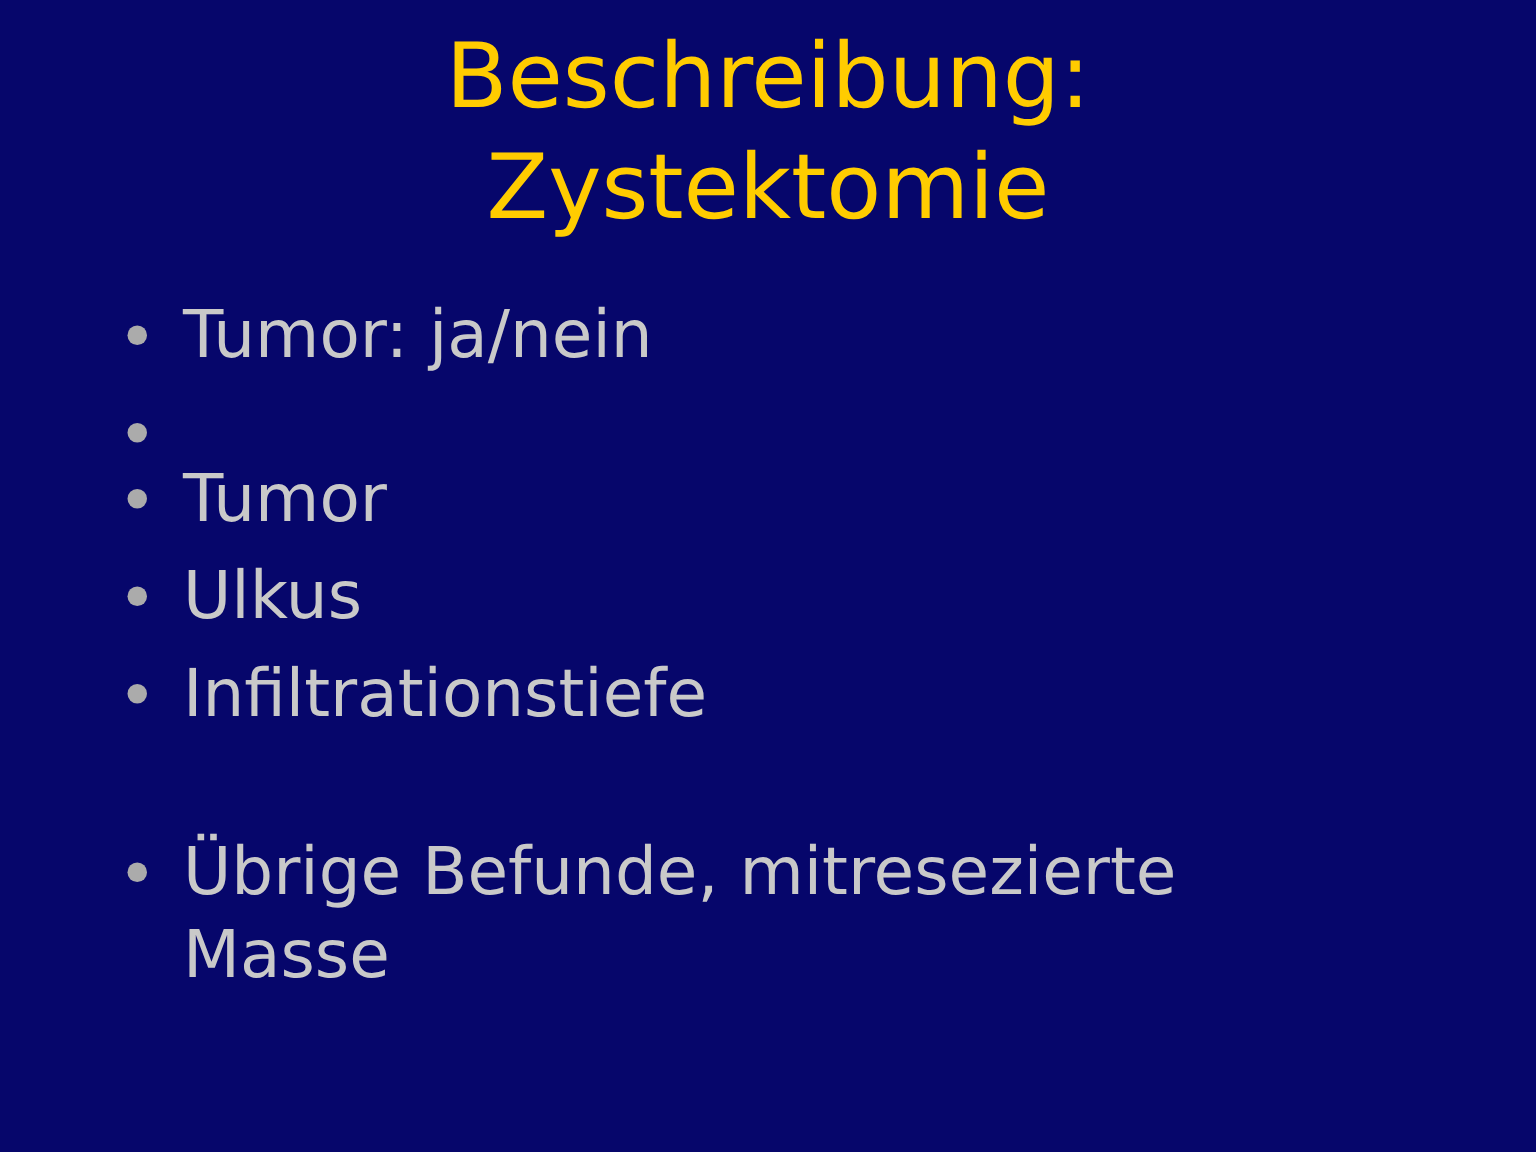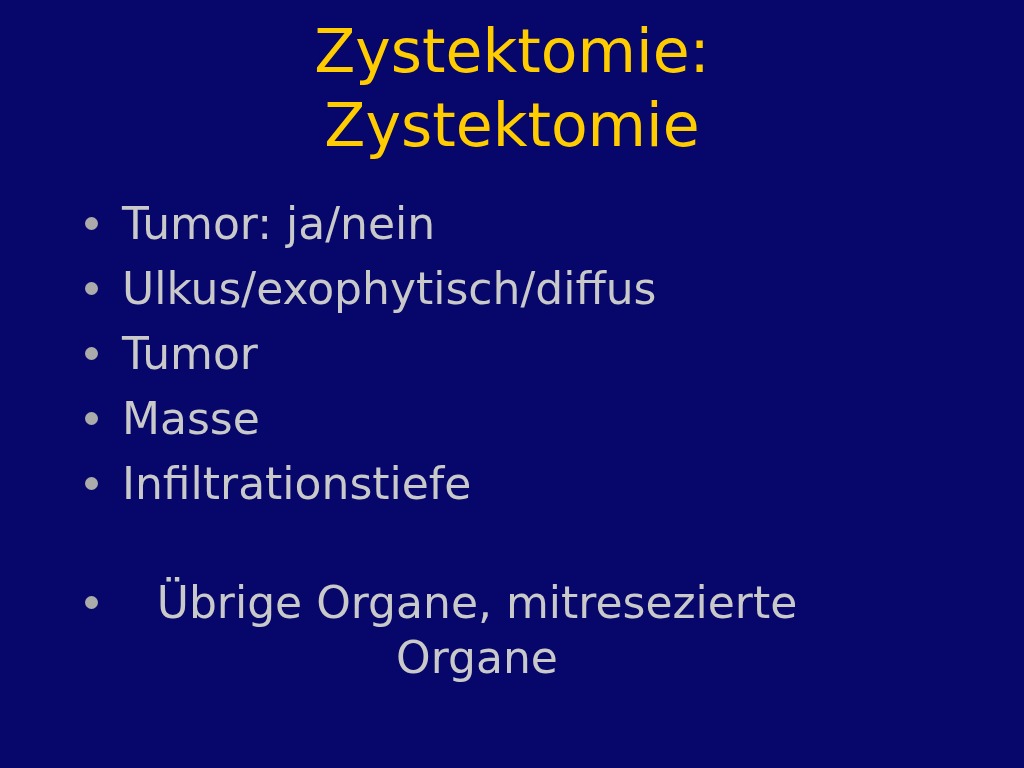--- a/index.html
+++ b/index.html
@@ -39,59 +39,58 @@
     margin-bottom: 10px;
   }
   .bullet-dot {
     flex: 0 0 auto;
     width: 13px;
     height: 13px;
     border-radius: 50%;
     background: #ABABAB;
     margin: 21px 24px 0 0;
   }
-  .bullet-text { max-width: 710px; text-align: center; }
+  .bullet-text { max-width: 710px; }
   .secondary { margin-top: 64px; }
 </style>
 </head>
 <body>
 
 <div class="slide">
 
   <div class="title">
-    <div>Zystektomie:</div>
+    <div>Beschreibung:</div>
     <div>Zystektomie</div>
   </div>
 
   <div class="content">
 
     <ul class="bullet-list">
       <li class="bullet-item">
         <span class="bullet-dot"></span>
         <span class="bullet-text">Tumor: ja/nein</span>
       </li>
       <li class="bullet-item">
         <span class="bullet-dot"></span>
-        <span class="bullet-text">Ulkus/exophytisch/diffus</span>
       </li>
       <li class="bullet-item">
         <span class="bullet-dot"></span>
         <span class="bullet-text">Tumor</span>
       </li>
       <li class="bullet-item">
         <span class="bullet-dot"></span>
-        <span class="bullet-text">Masse</span>
+        <span class="bullet-text">Ulkus</span>
       </li>
       <li class="bullet-item">
         <span class="bullet-dot"></span>
         <span class="bullet-text">Infiltrationstiefe</span>
       </li>
     </ul>
 
     <ul class="bullet-list secondary">
       <li class="bullet-item">
         <span class="bullet-dot"></span>
-        <span class="bullet-text">Übrige Organe, mitresezierte Organe</span>
+        <span class="bullet-text">Übrige Befunde, mitresezierte Masse</span>
       </li>
     </ul>
 
   </div>
 </div>
 
 </body></html>

